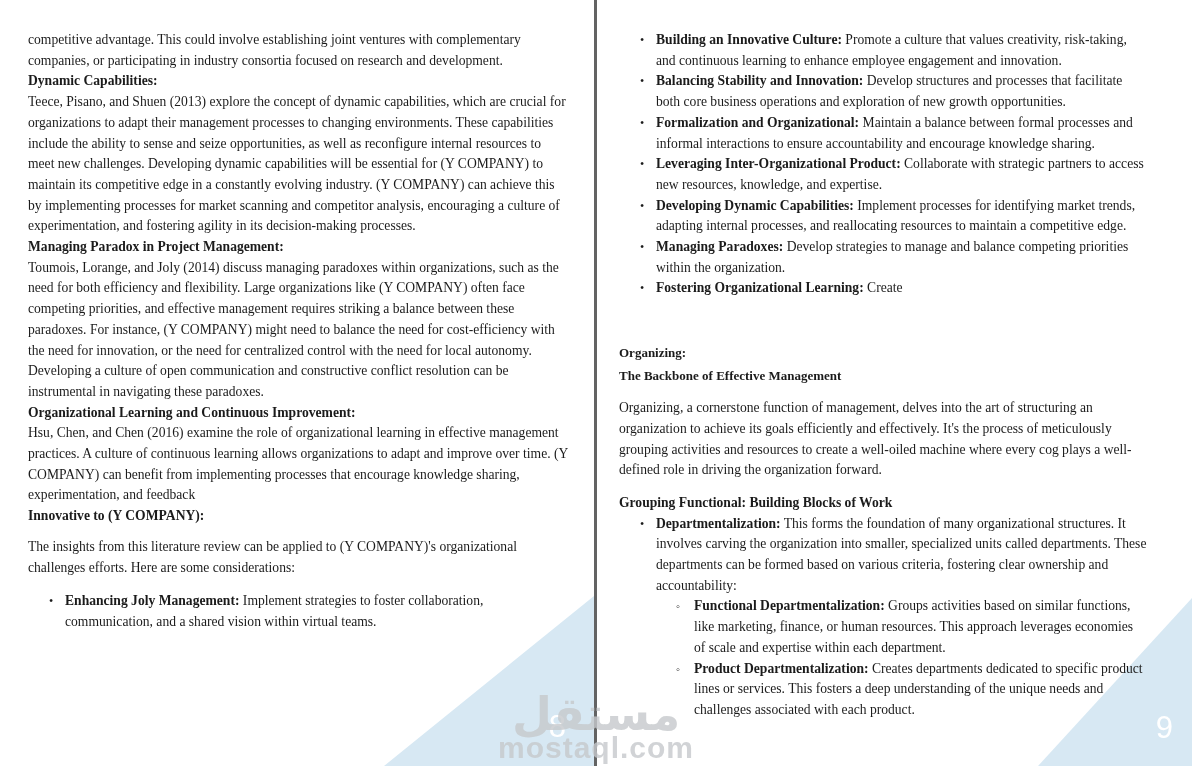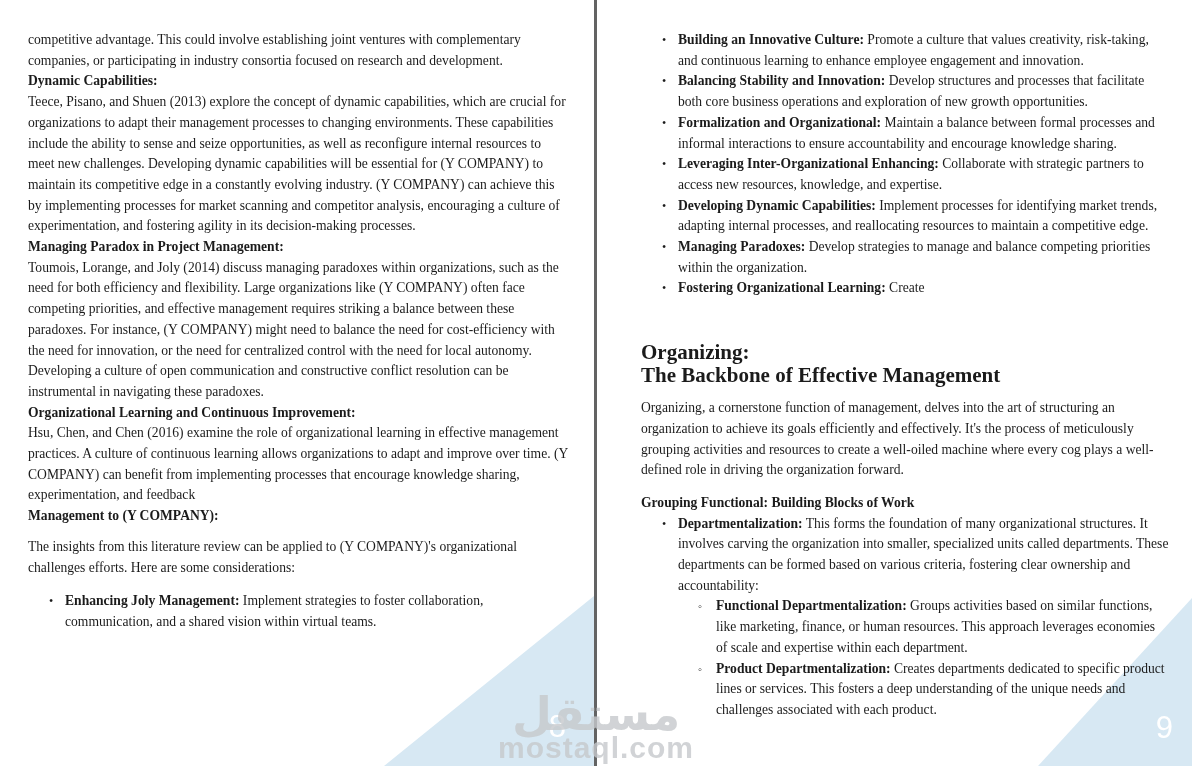--- a/index.html
+++ b/index.html
@@ -7,24 +7,24 @@
     position:relative;width:1192px;height:766px;overflow:hidden;
     background:#0f766e;font-family:"Liberation Serif","DejaVu Serif",serif;
     color:#1b1b1b;
   }
   .page{position:absolute;top:0;height:766px;background:#ffffff;}
   .page.left{left:0;width:594px;}
   .page.right{left:597px;width:595px;}
   .divider{position:absolute;top:0;left:594px;width:3px;height:766px;background:var(--divider,#636363);}
   .content{position:absolute;font-size:13.6px;line-height:20.7px;}
   .page.left .content{left:28px;top:30px;width:541px;}
-  .page.right .content{left:44px;top:30px;width:528px;}
+  .page.right .content{left:22px;top:30px;width:528px;}
   .para{margin:0;}
   .para b,.doc-heading,li b{font-weight:bold;}
-  .doc-heading{font-size:21px;line-height:23px;font-weight:bold;}
+  .doc-heading{font-size:13px;line-height:23px;font-weight:bold;}
   ul.l1,ul.l2{list-style:none;margin:0;padding:0;}
   ul.l1 > li{position:relative;padding-left:37px;}
   ul.l1 > li::before{content:"\2022";position:absolute;left:21px;top:0;font-size:12px;}
   ul.l2 > li{position:relative;padding-left:38px;}
   ul.l2 > li::before{content:"\25E6";position:absolute;left:20px;top:0;font-size:11px;}
   .triangle{position:absolute;right:0;bottom:0;background:var(--triangle,#d7e8f3);
     clip-path:polygon(100% 0,100% 100%,0 100%);}
   .page.left .triangle{width:210px;height:170px;}
   .page.right .triangle{width:154px;height:168px;}
   .pagenum{position:absolute;font-family:"Liberation Sans","DejaVu Sans",sans-serif;
@@ -45,41 +45,41 @@
   <div class="page left">
     <div class="triangle"></div>
     <div class="content">
         <div class="para"><span>competitive advantage. This could involve establishing joint ventures with complementary companies, or participating in industry consortia focused on research and development.</span></div>
         <div class="para"><b>Dynamic Capabilities:</b></div>
         <div class="para"><span>Teece, Pisano, and Shuen (2013) explore the concept of dynamic capabilities, which are crucial for organizations to adapt their management processes to changing environments. These capabilities include the ability to sense and seize opportunities, as well as reconfigure internal resources to meet new challenges. Developing dynamic capabilities will be essential for (Y COMPANY) to maintain its competitive edge in a constantly evolving industry. (Y COMPANY) can achieve this by implementing processes for market scanning and competitor analysis, encouraging a culture of experimentation, and fostering agility in its decision-making processes.</span></div>
         <div class="para"><b>Managing Paradox in Project Management:</b></div>
         <div class="para"><span>Toumois, Lorange, and Joly (2014) discuss managing paradoxes within organizations, such as the need for both efficiency and flexibility. Large organizations like (Y COMPANY) often face competing priorities, and effective management requires striking a balance between these paradoxes. For instance, (Y COMPANY) might need to balance the need for cost-efficiency with the need for innovation, or the need for centralized control with the need for local autonomy. Developing a culture of open communication and constructive conflict resolution can be instrumental in navigating these paradoxes.</span></div>
         <div class="para"><b>Organizational Learning and Continuous Improvement:</b></div>
         <div class="para"><span>Hsu, Chen, and Chen (2016) examine the role of organizational learning in effective management practices. A culture of continuous learning allows organizations to adapt and improve over time. (Y COMPANY) can benefit from implementing processes that encourage knowledge sharing, experimentation, and feedback</span></div>
-        <div class="para"><b>Management to (Y COMPANY):</b></div>
+        <div class="para"><b>Innovative to (Y COMPANY):</b></div>
         <div style="height: 10px;"></div>
         <div class="para"><span>The insights from this literature review can be applied to (Y COMPANY)'s organizational challenges efforts. Here are some considerations:</span></div>
         <div style="height: 13px;"></div>
         <ul class="l1">
           <li><b>Enhancing Joly Management:</b><span> Implement strategies to foster collaboration, communication, and a shared vision within virtual teams.</span></li>
         </ul>
       </div>
     <div class="pagenum">8</div>
   </div>
 
   <div class="divider"></div>
 
   <div class="page right">
     <div class="triangle"></div>
     <div class="content">
         <ul class="l1">
           <li><b>Building an Innovative Culture:</b><span> Promote a culture that values creativity, risk-taking, and continuous learning to enhance employee engagement and innovation.</span></li>
           <li><b>Balancing Stability and Innovation:</b><span> Develop structures and processes that facilitate both core business operations and exploration of new growth opportunities.</span></li>
           <li><b>Formalization and Organizational:</b><span> Maintain a balance between formal processes and informal interactions to ensure accountability and encourage knowledge sharing.</span></li>
-          <li><b>Leveraging Inter-Organizational Enhancing:</b><span> Collaborate with strategic partners to access new resources, knowledge, and expertise.</span></li>
+          <li><b>Leveraging Inter-Organizational Product:</b><span> Collaborate with strategic partners to access new resources, knowledge, and expertise.</span></li>
           <li><b>Developing Dynamic Capabilities:</b><span> Implement processes for identifying market trends, adapting internal processes, and reallocating resources to maintain a competitive edge.</span></li>
           <li><b>Managing Paradoxes:</b><span> Develop strategies to manage and balance competing priorities within the organization.</span></li>
           <li><b>Fostering Organizational Learning:</b><span> Create</span></li>
         </ul>
         <div style="height: 42px;"></div>
         <div class="doc-heading">
           <div>Organizing:</div>
           <div>The Backbone of Effective Management</div>
         </div>
         <div style="height: 11px;"></div>

